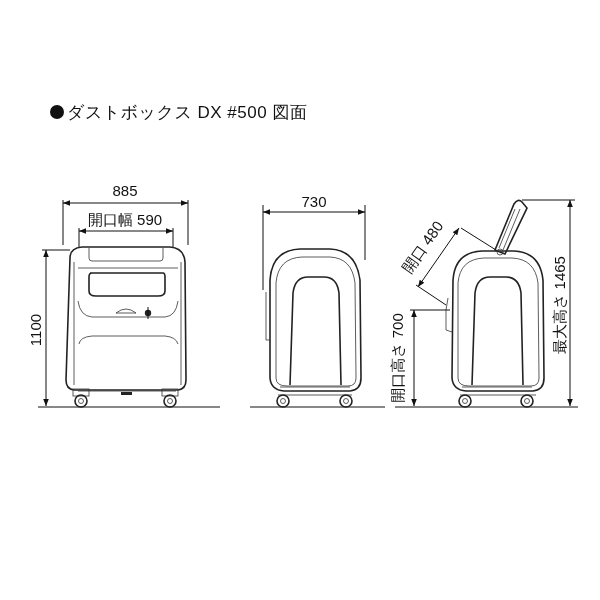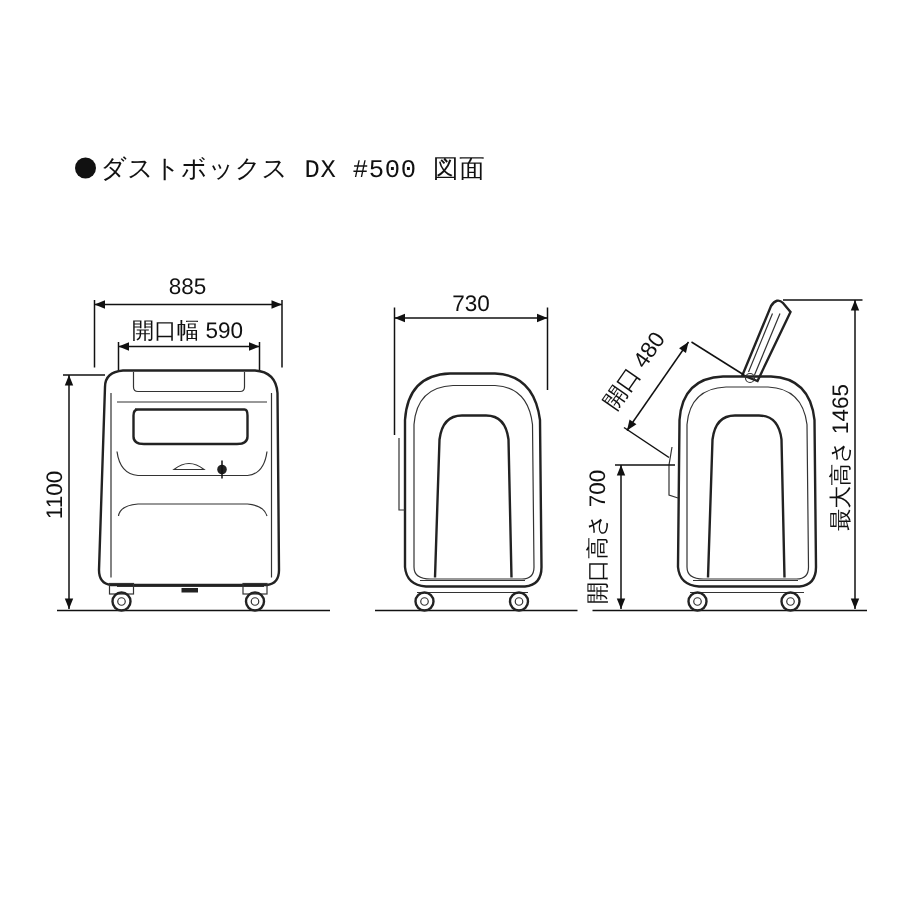--- a/index.html
+++ b/index.html
@@ -1,21 +1,21 @@
 <!DOCTYPE html>
 <html><head>
   <meta charset="utf-8">
   <style>
     html, body { margin: 0; padding: 0; background: #ffffff; }
     body { width: 600px; height: 600px; position: relative; overflow: hidden;
            font-family: "DejaVu Sans", "Liberation Sans", sans-serif; color: #111; }
     #title {
       position: absolute; left: 50px; top: 101px;
       font-size: 17px; letter-spacing: 0.5px; white-space: nowrap;
-      font-family: Liberation Mono, monospace;
+      font-family: Liberation Sans, sans-serif;
     }
     #title .dot { display: inline-block; width: 14px; height: 14px; border-radius: 50%;
                   background: #111; vertical-align: -1px; margin-right: 3px; }
     svg#drawing { position: absolute; left: 0; top: 0; }
     .dimtxt { font-family: "Liberation Sans", sans-serif; font-size: 15px; fill: #111; }
     .ln { stroke: #111; stroke-width: 1; fill: none; }
     .thk { stroke: #222; stroke-width: 1.6; fill: none; }
     .thin { stroke: #333; stroke-width: 0.8; fill: none; }
   </style>
 </head>

